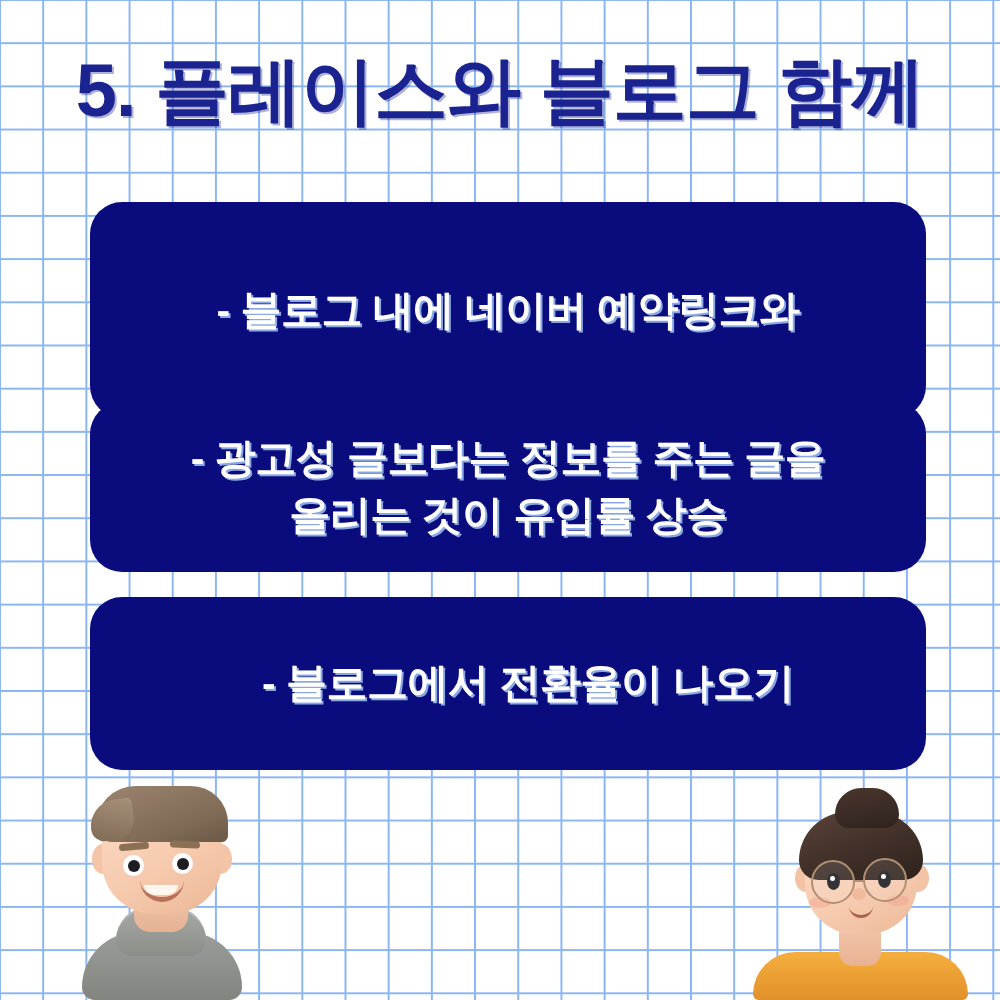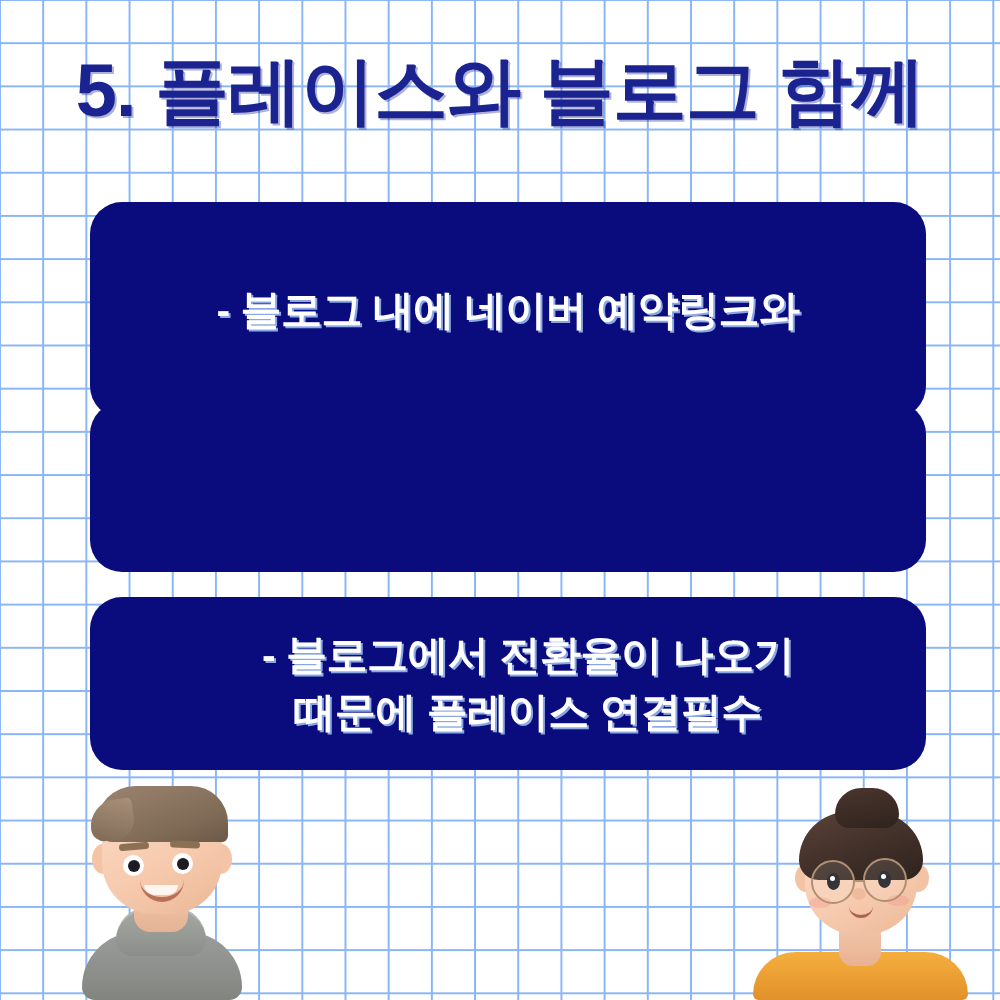--- a/index.html
+++ b/index.html
@@ -396,27 +396,28 @@
   <div id="page-title">5. 플레이스와 블로그 함께</div>
 
   <div class="card" id="card-1">
     <div class="card-text">
       <span class="line">- 블로그 내에 네이버 예약링크와</span>
     </div>
   </div>
 
   <div class="card" id="card-2">
     <div class="card-text">
+      <span class="line">- 광고성 글보다는 정보를 주는 글을</span>
+      <span class="line">올리는 것이 유입률 상승</span>
     </div>
   </div>
 
   <div class="card" id="card-3">
     <div class="card-text">
       <span class="line">- 블로그에서 전환율이 나오기</span>
-      <span class="line">때문에 플레이스 연결필수</span>
     </div>
   </div>
 
   <div class="character" id="character-male">
     <div id="male-body"></div>
     <div id="male-collar"></div>
     <div id="male-neck"></div>
     <div id="male-ear-l"></div>
     <div id="male-ear-r"></div>
     <div id="male-head"></div>

